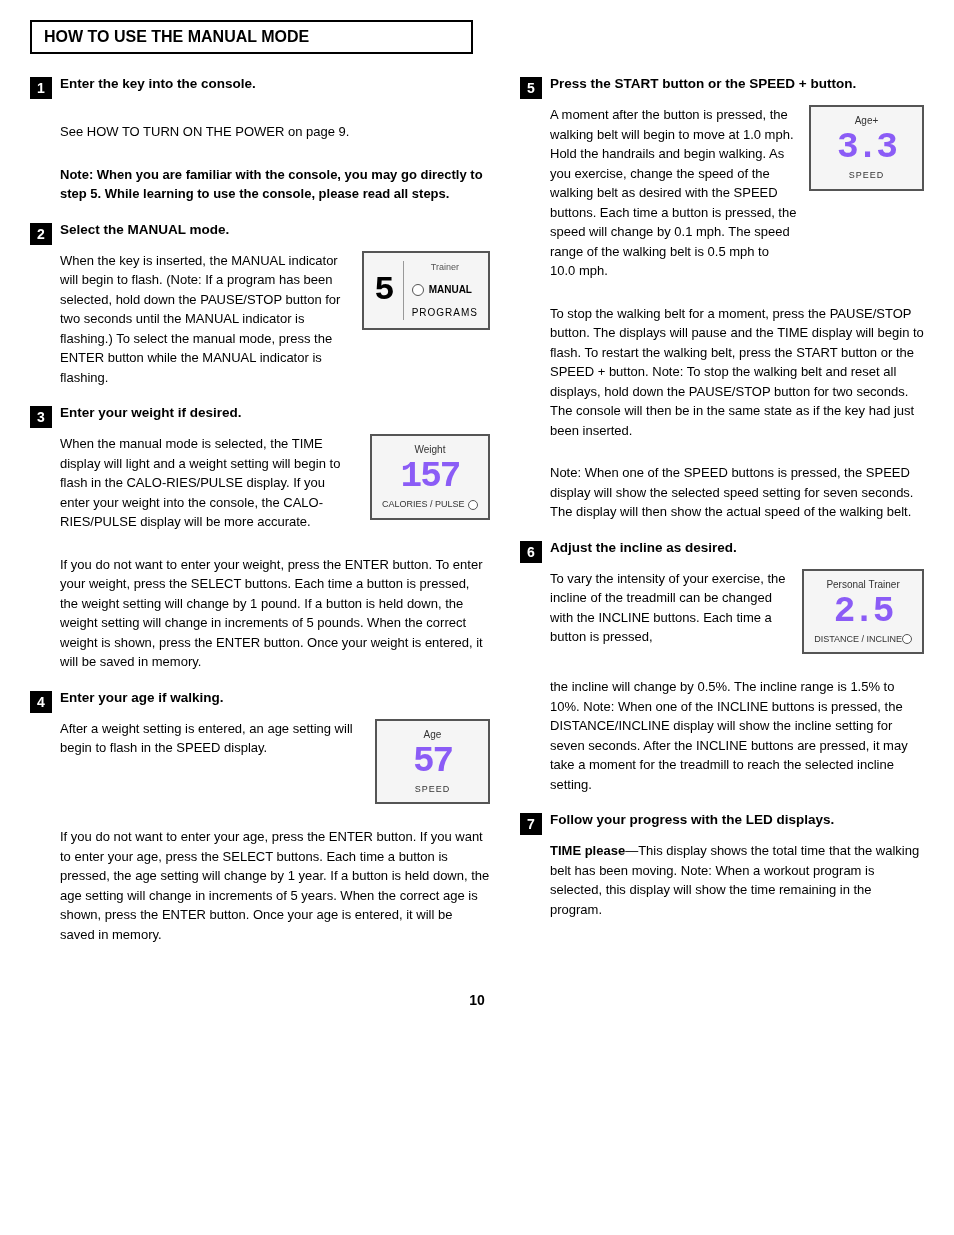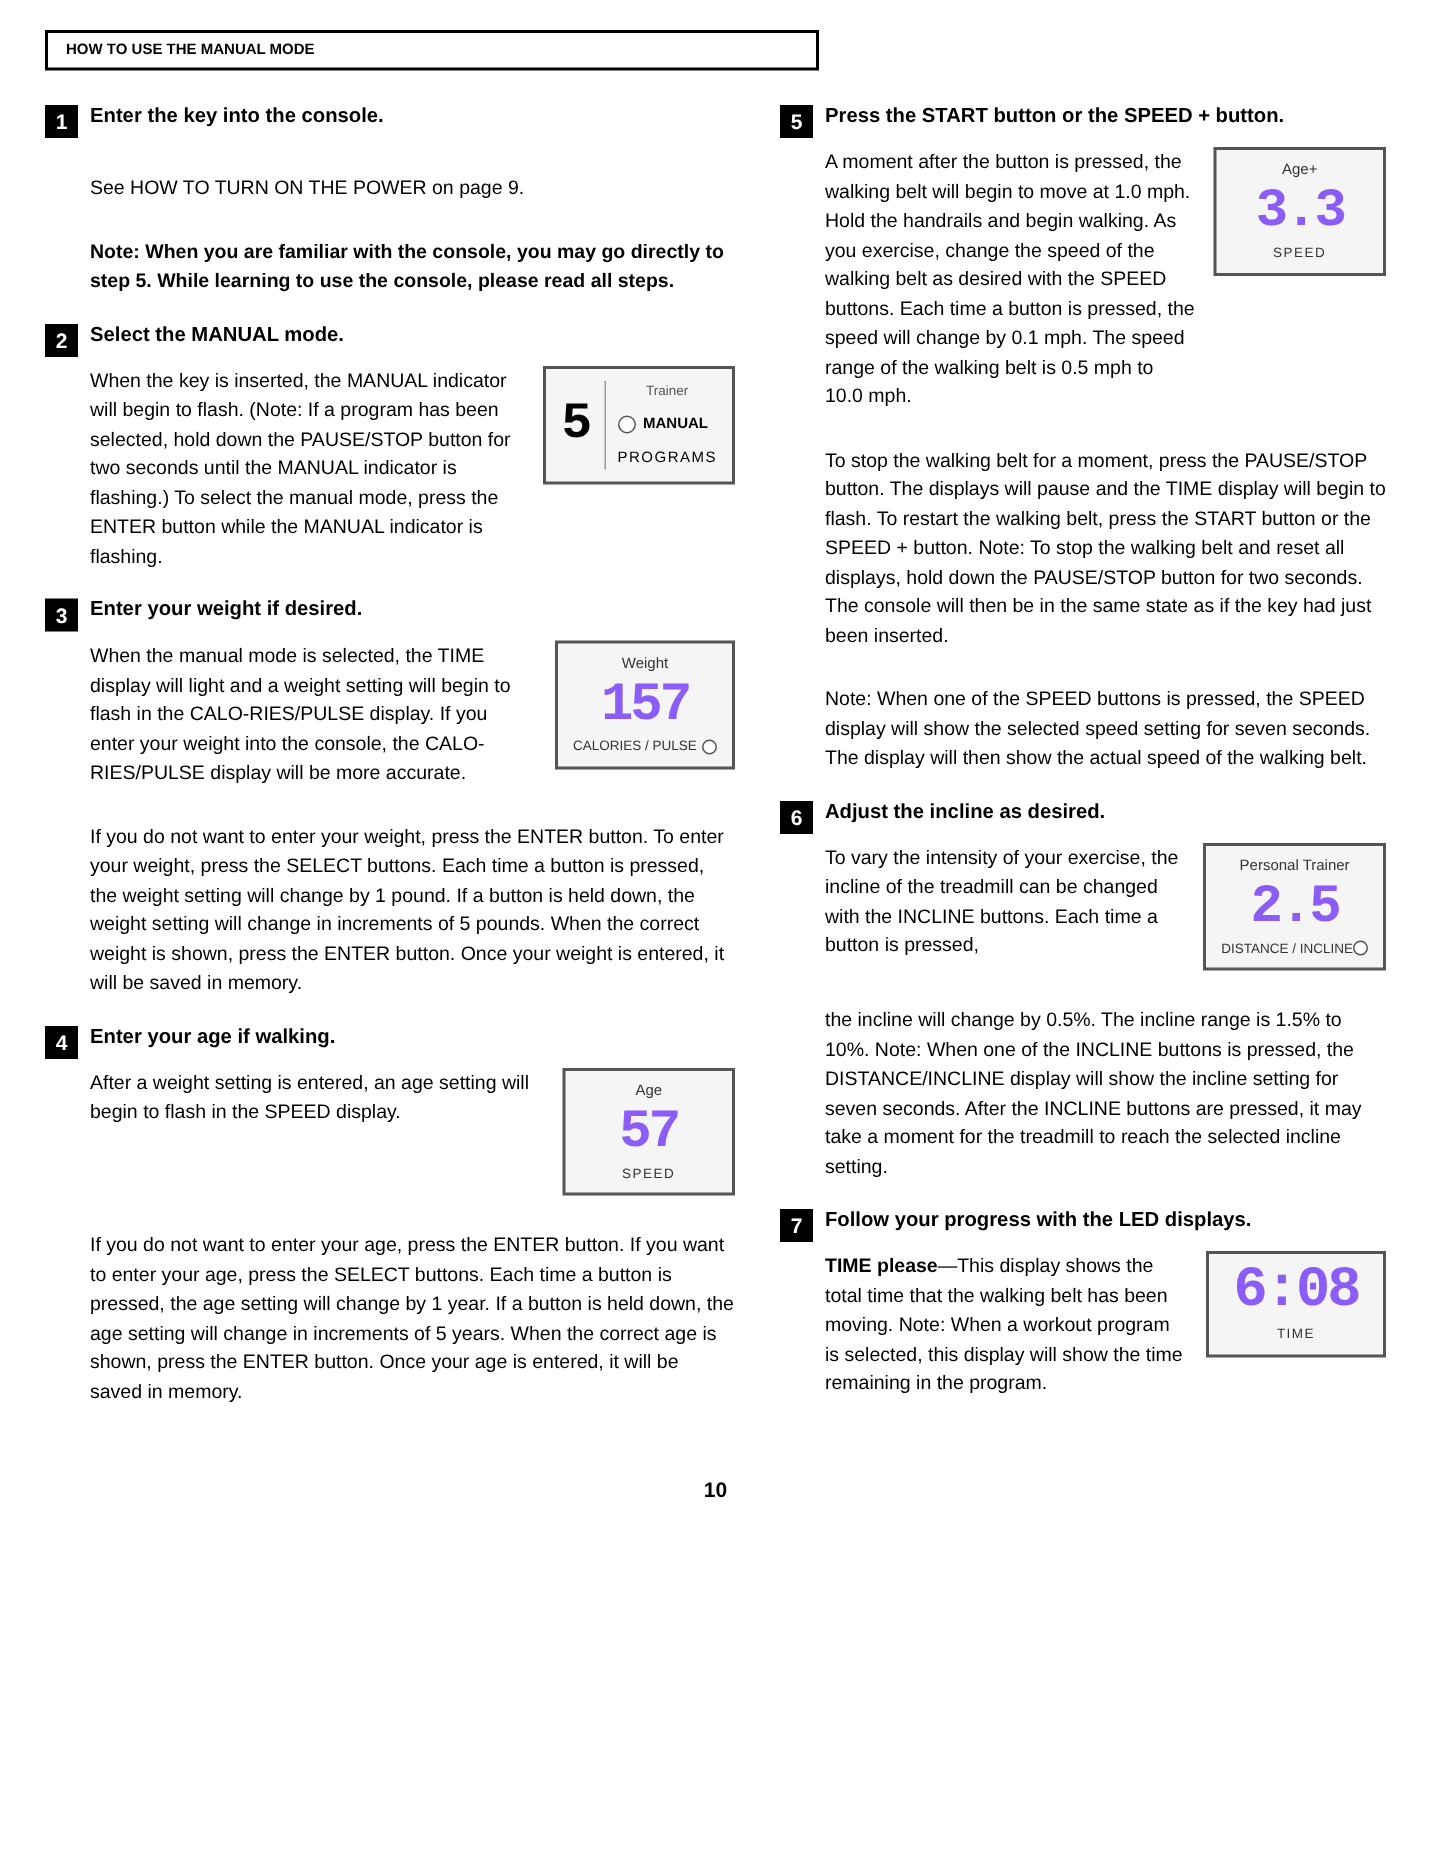--- a/index.html
+++ b/index.html
@@ -9,24 +9,24 @@
       background: #fff;
       color: #000;
       width: 954px;
       min-height: 1235px;
       padding: 20px 30px 30px 30px;
     }
     .header-box {
       border: 2px solid #000;
       padding: 6px 12px;
       font-weight: bold;
-      font-size: 10px;
+      font-size: 16px;
       margin-bottom: 22px;
       display: inline-block;
-      width: 516px;
+      width: 443px;
     }
     .two-col {
       display: flex;
       gap: 30px;
     }
     .col-left {
       flex: 0 0 460px;
       max-width: 460px;
     }
     .col-right {
@@ -314,24 +314,20 @@
     <div class="step-block">
       <div class="step-header">
         <div class="step-num">7</div>
         <div class="step-title">Follow your progress with the LED displays.</div>
       </div>
       <div class="step-body">
         <div class="inline-display">
           <div class="text-part">
             <b>TIME please</b>—This display shows the total time that the walking belt has been moving. Note: When a workout program is selected, this display will show the time remaining in the program.
           </div>
-          <div class="display-box" style="min-width:120px;">
-            <div class="digit-large" style="font-size:38px;">6:08</div>
-            <div class="label-bottom">TIME</div>
-          </div>
         </div>
       </div>
     </div>
 
   </div>
 </div>
 
 <div class="page-number">10</div>
 
 

